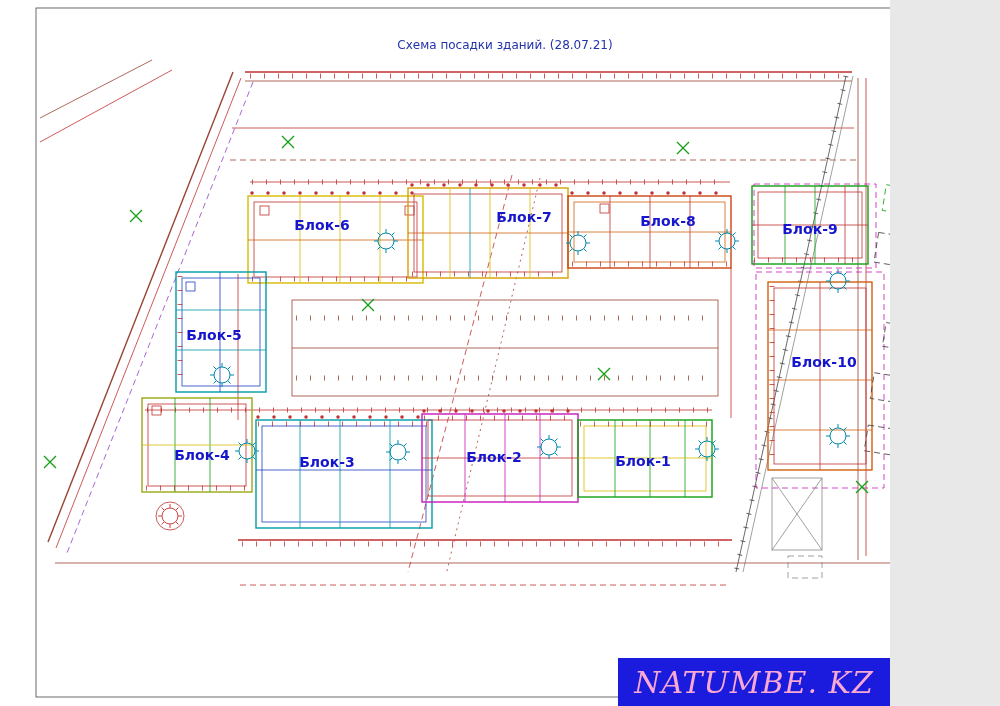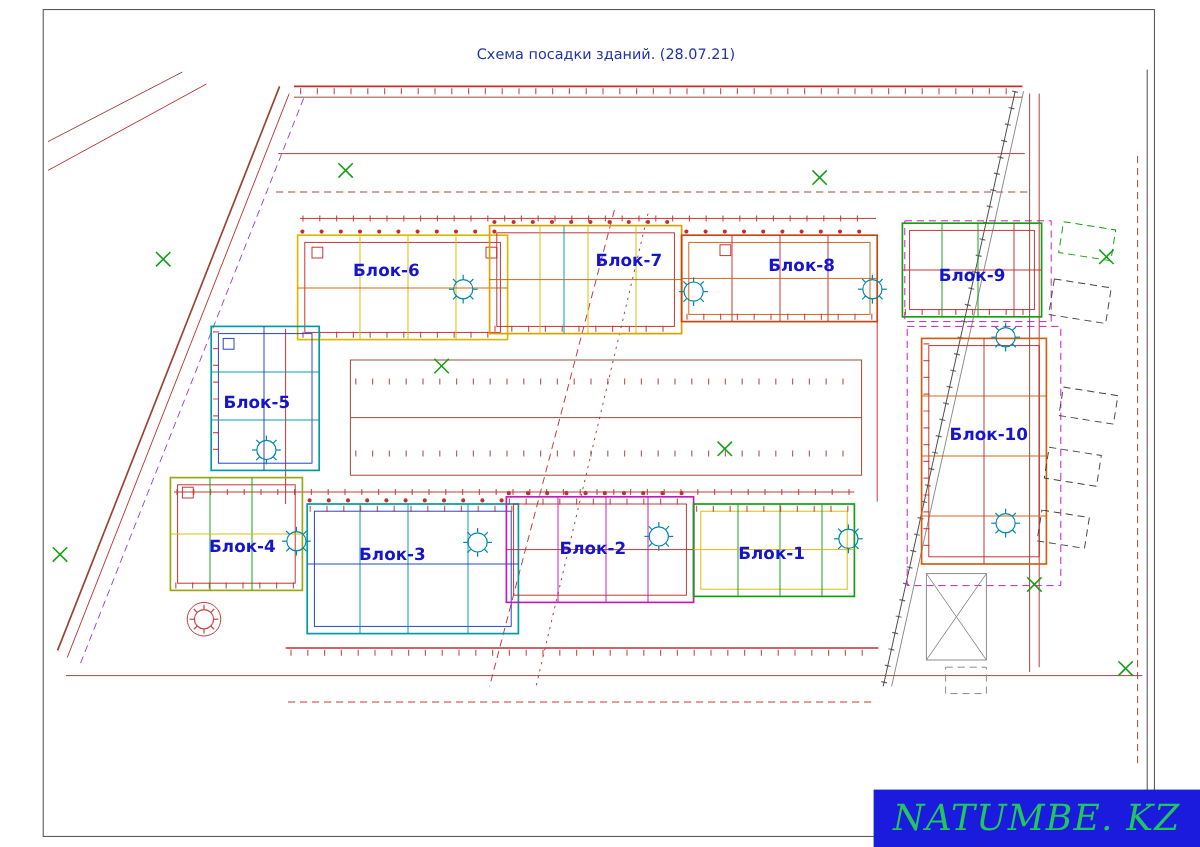--- a/index.html
+++ b/index.html
@@ -1,18 +1,18 @@
 <!DOCTYPE html>
 <html><head>
 <meta charset="utf-8">
 <style>
   html,body{margin:0;padding:0;background:#e8e8e8;}
   .sheet{
     position:relative;
-    width:1000px;height:706px;
+    width:890px;height:706px;
     background:#ffffff;
     overflow:hidden;
     font-family:"DejaVu Sans",sans-serif;
   }
   svg{position:absolute;left:0;top:0;}
   svg *{fill:none;}
   svg text{fill:#1515cc;}
   .title-text{font-size:12px;fill:#2233aa;font-family:"DejaVu Sans",sans-serif;}
   .block-label{font-size:14px;font-weight:bold;font-family:"DejaVu Sans",sans-serif;}
   .c-red{stroke:#c03030;}
@@ -32,21 +32,21 @@
   .dot{stroke-dasharray:2 4;}
   .ticks2{stroke-dasharray:1 13;stroke-width:5;opacity:.8;}
   .dots{stroke-dasharray:0 16;stroke-linecap:round;stroke-width:3.5;}
   .watermark{
     position:absolute;right:0;bottom:0;
     width:272px;height:48px;
     background:#1b1bdd;
     display:flex;align-items:center;justify-content:center;
   }
   .watermark span{
-    color:#22c55e;
+    color:#f9a8d4;
     font-family:"DejaVu Serif",serif;
     font-style:italic;
     font-size:30px;
     letter-spacing:1px;
     white-space:nowrap;
     text-align:right;
   }
 </style>
 </head>
 <body>

